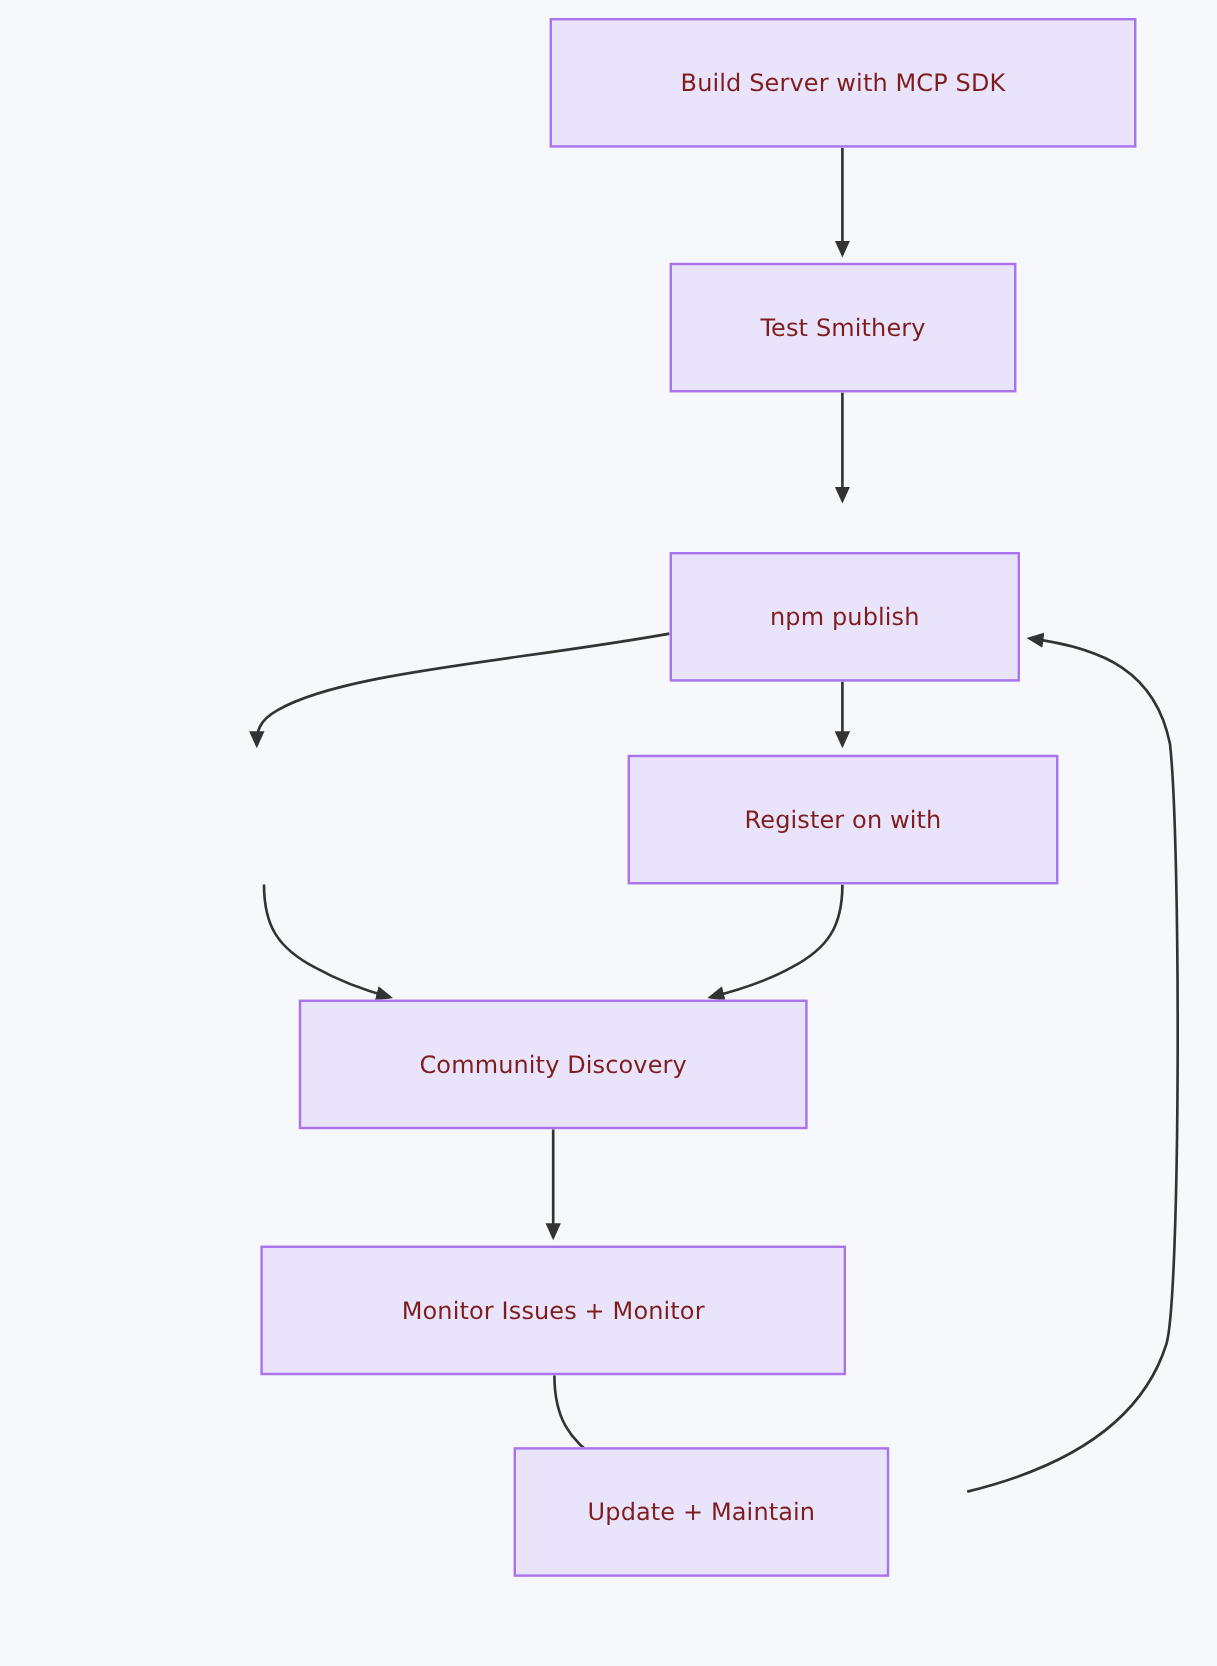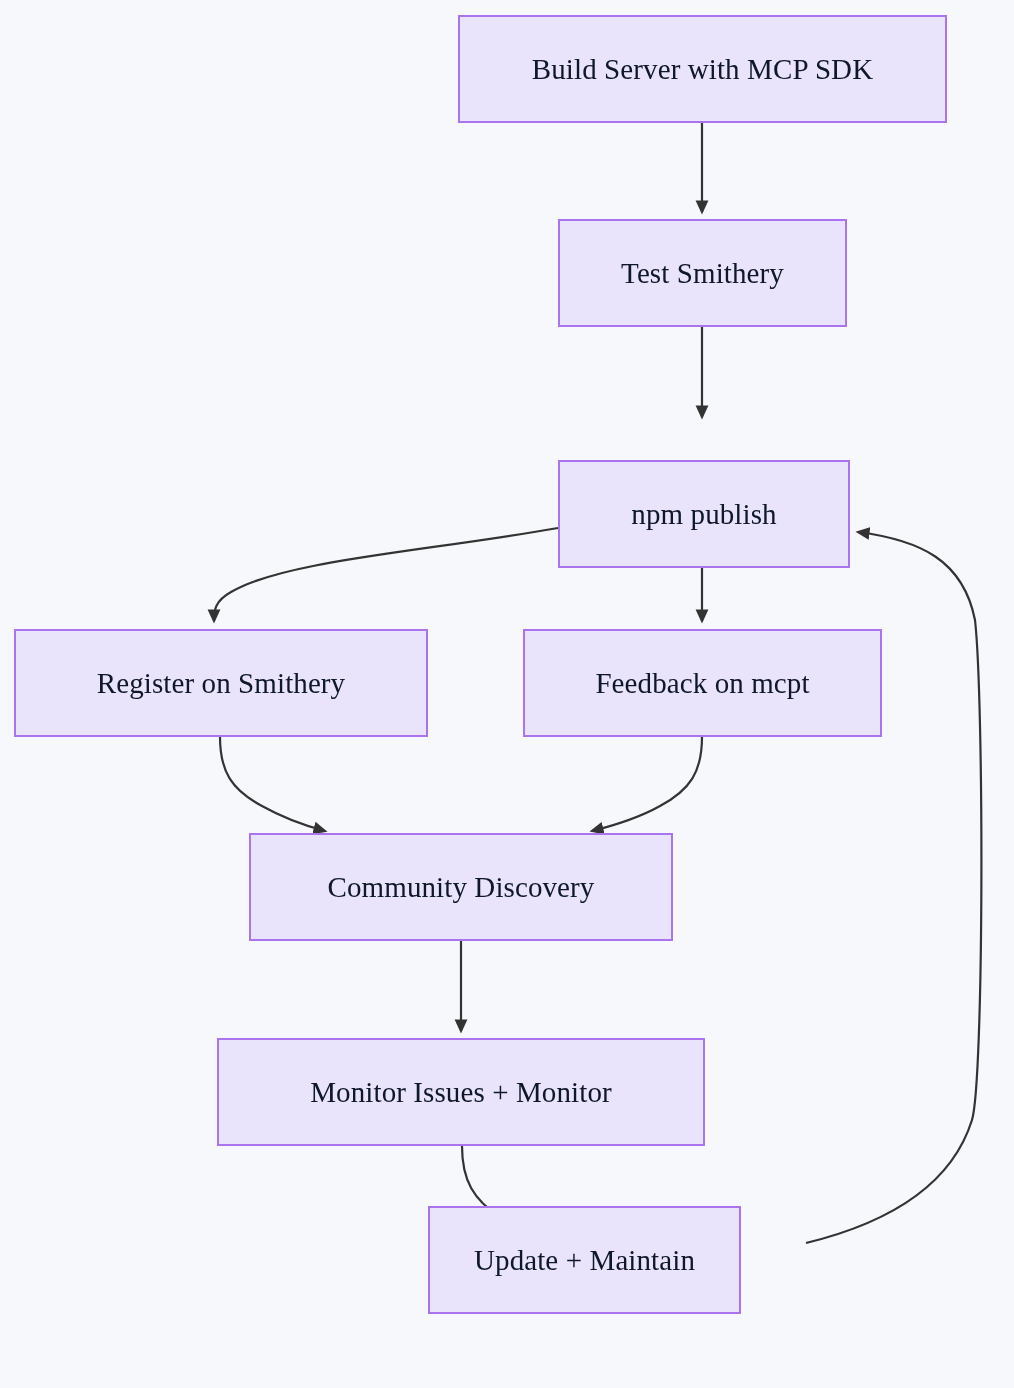--- a/index.html
+++ b/index.html
@@ -31,28 +31,27 @@
     position: absolute;
     box-sizing: border-box;
     background: #e9e4fb;
     border: 2px solid #a974ee;
     display: flex;
     align-items: center;
     justify-content: center;
     text-align: center;
   }
   .node-label {
-    color: #0f172a;
-    font-size: 29px;
+    color: #7f1d1d;
+    font-size: 20px;
     font-weight: 400;
     line-height: 1.2;
     letter-spacing: 0.1px;
     padding: 0 10px;
     white-space: nowrap;
-    font-family: Liberation Serif, serif;
   }
   
   #node-build      { left: 458px;  top: 15px;   width: 489px; height: 108px; }
   #node-test       { left: 558px;  top: 219px;  width: 289px; height: 108px; }
   #node-publish    { left: 558px;  top: 424px;  width: 292px; height: 108px; margin-top: 36px; }
   #node-smithery   { left: 14px;   top: 629px;  width: 414px; height: 108px; }
   #node-mcpt       { left: 523px;  top: 629px;  width: 359px; height: 108px; }
   #node-community  { left: 249px;  top: 833px;  width: 424px; height: 108px; }
   #node-monitor    { left: 217px;  top: 1038px; width: 488px; height: 108px; }
   #node-update     { left: 428px;  top: 1206px; width: 313px; height: 108px; }
@@ -94,26 +93,23 @@
   </div>
 
   <div class="node" id="node-test">
     <span class="node-label">Test Smithery</span>
   </div>
 
   <div class="node" id="node-publish">
     <span class="node-label">npm publish</span>
   </div>
 
-  <div class="node" id="node-smithery">
-    <span class="node-label">Register on Smithery</span>
-  </div>
 
   <div class="node" id="node-mcpt">
-    <span class="node-label">Feedback on mcpt</span>
+    <span class="node-label">Register on with</span>
   </div>
 
   <div class="node" id="node-community">
     <span class="node-label">Community Discovery</span>
   </div>
 
   <div class="node" id="node-monitor">
     <span class="node-label">Monitor Issues + Monitor</span>
   </div>
 

